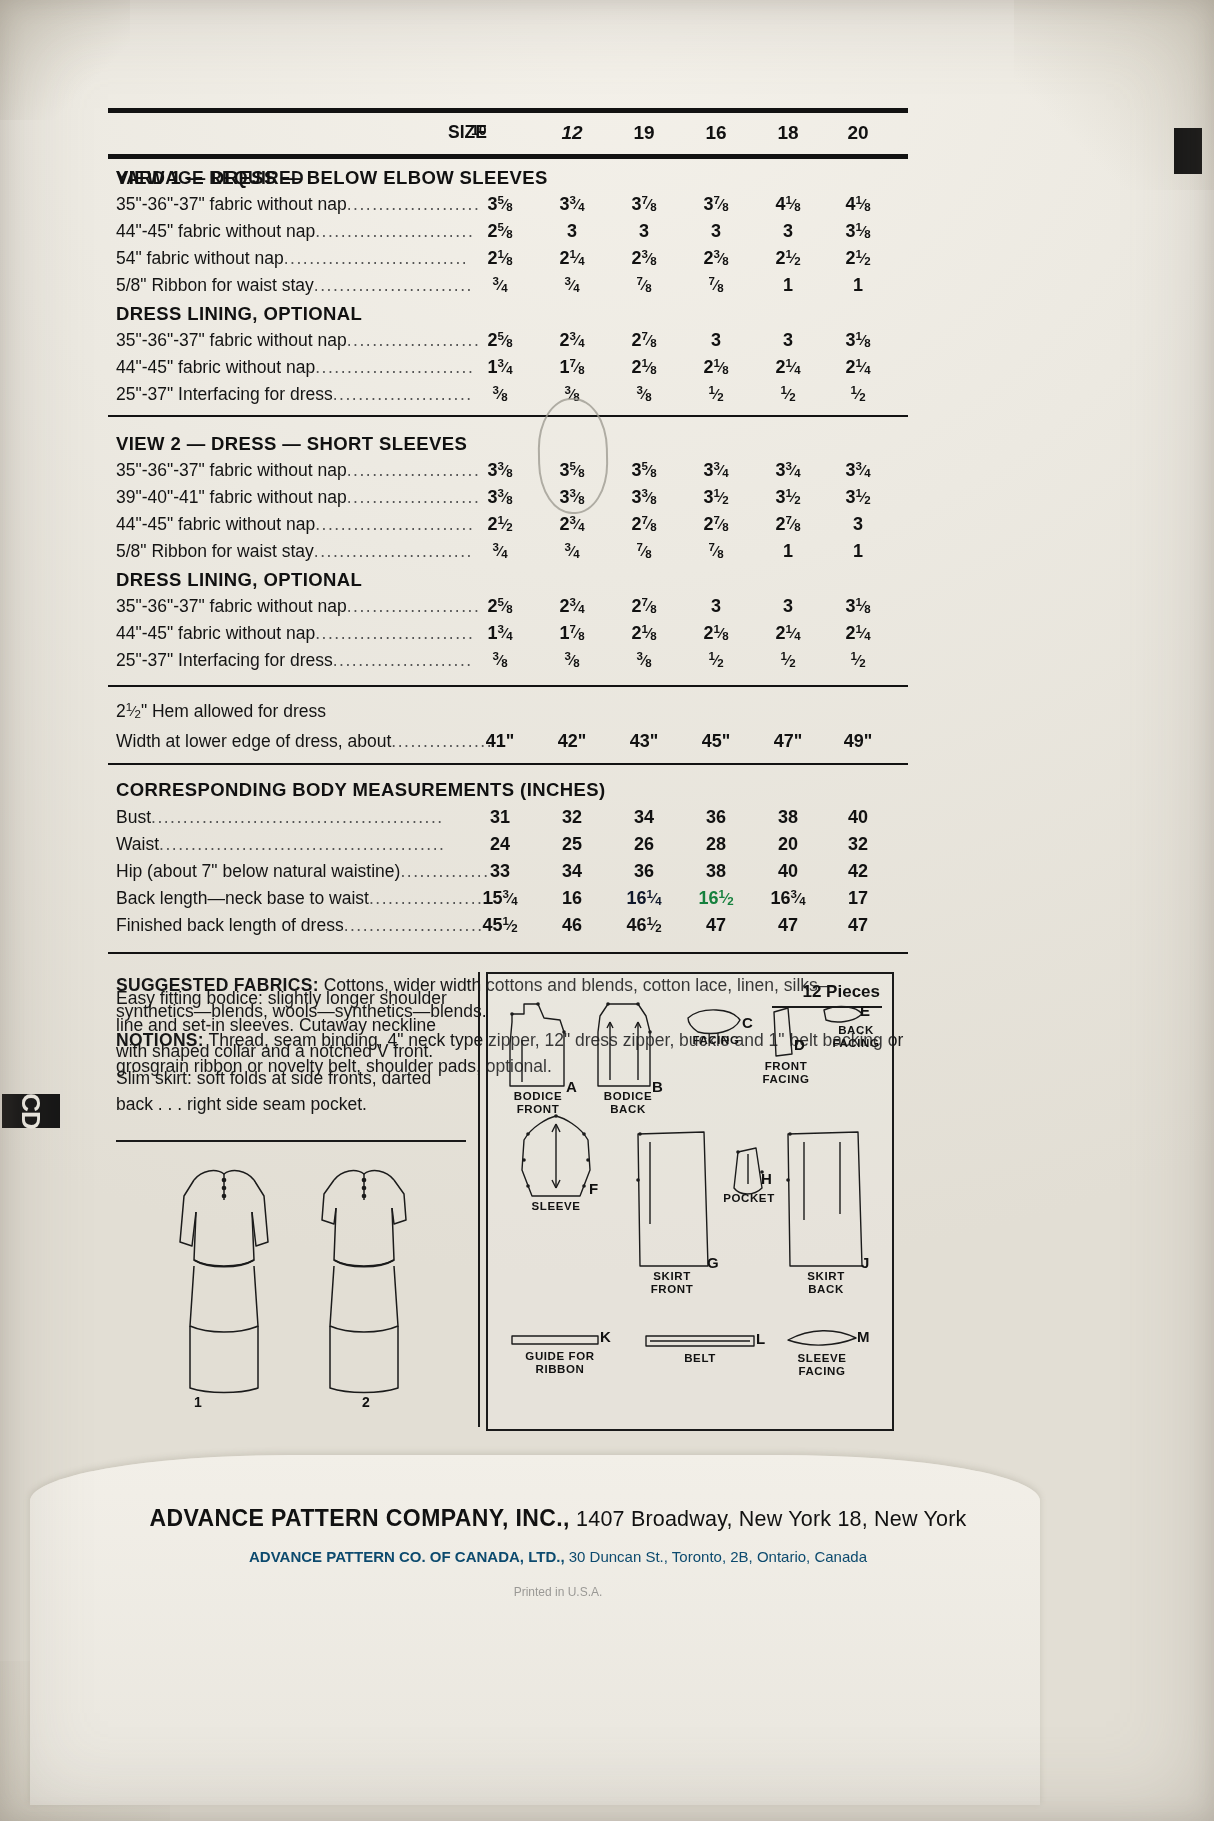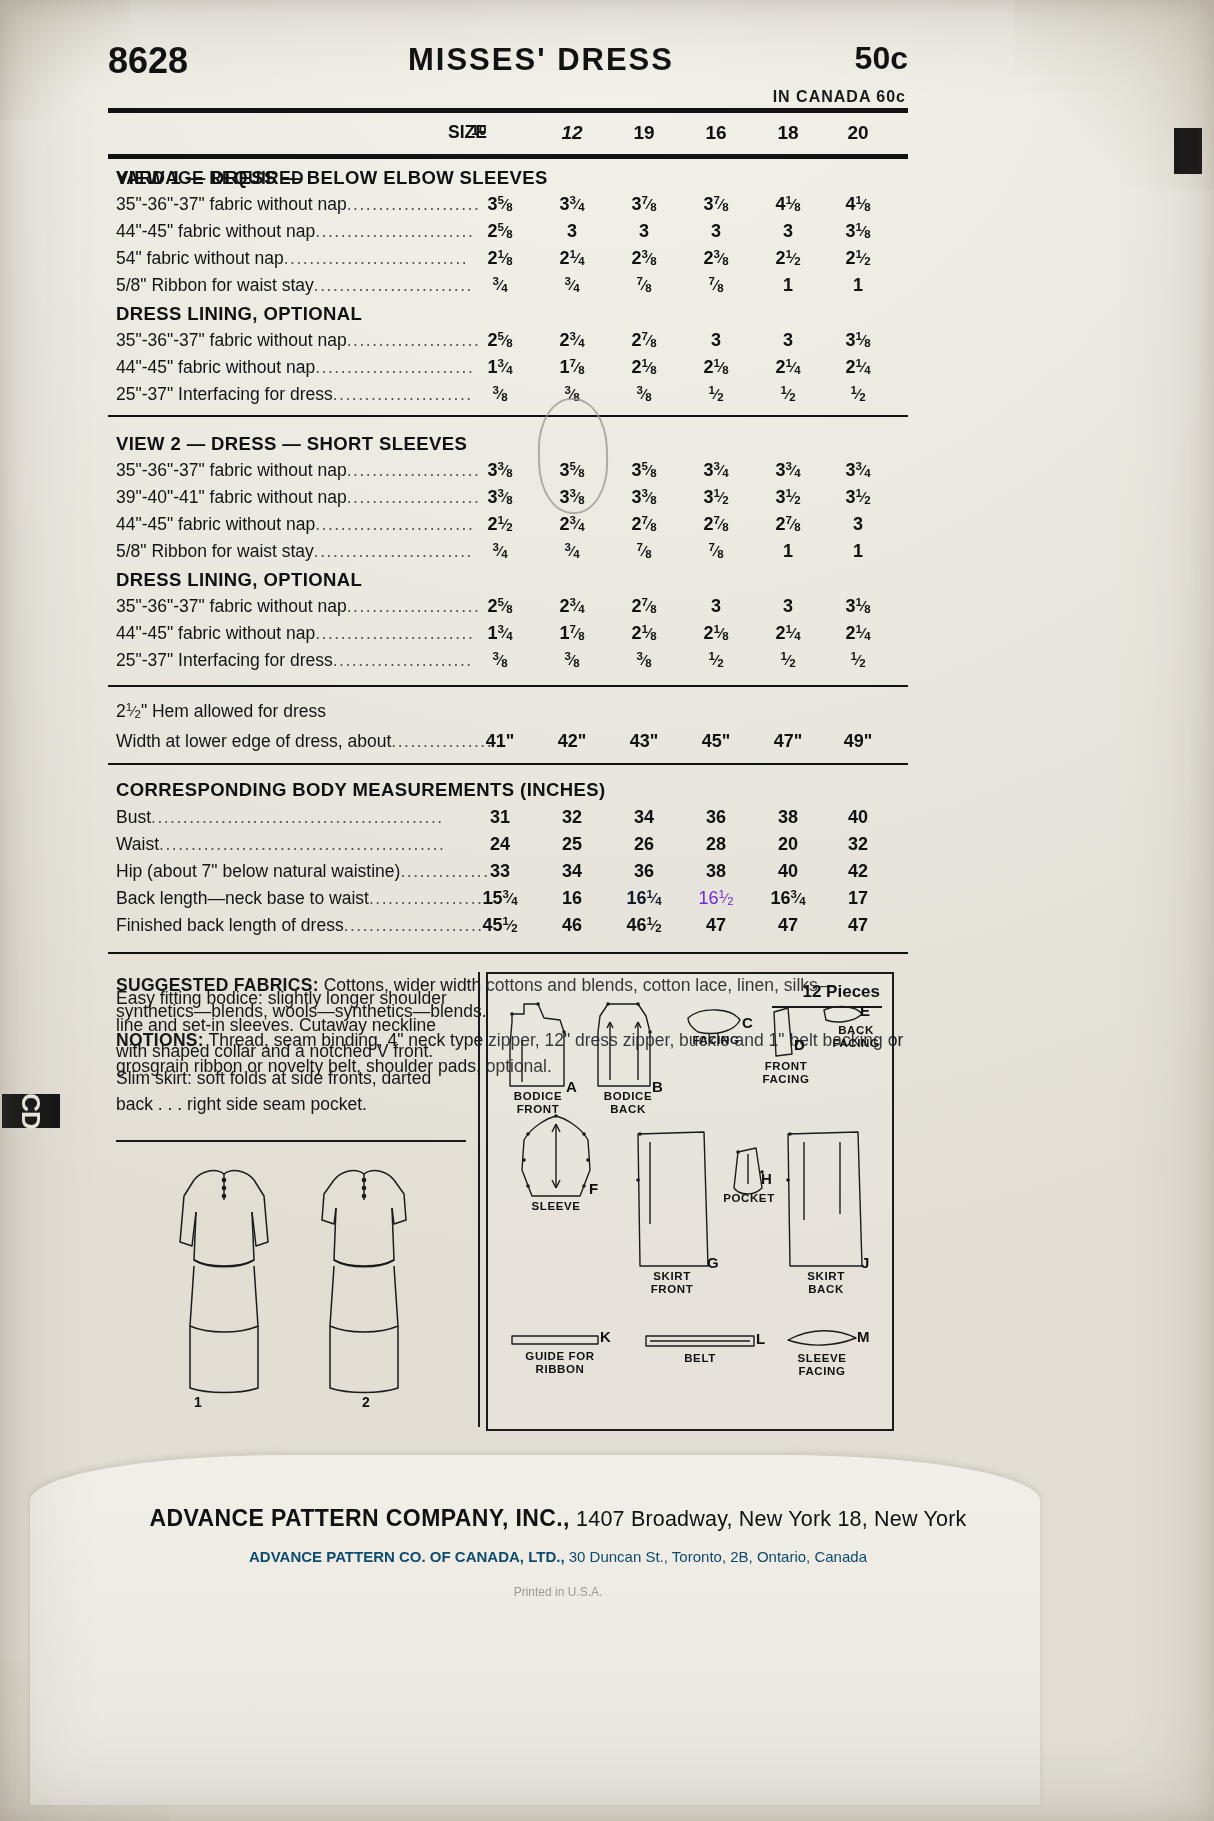--- a/index.html
+++ b/index.html
@@ -100,26 +100,20 @@
   <div class="paper"></div>
   <div class="tl-fold"></div>
   <div class="tr-fold"></div>
   <div class="bl-fold"></div>
 
   <div class="content" id="content">
 
     <div class="tab-right"></div>
     <div class="tab-left">CD</div>
 
-    <div class="header">
-      <div class="patt-num">8628</div>
-      <div class="patt-title">MISSES' DRESS</div>
-      <div class="price">50c</div>
-      <div class="price-ca">IN CANADA 60c</div>
-    </div>
 
     <div id="tablehost">
         <div class="rule thick" style="top: 108px; width: 800px;"></div>
         <div class="lbl b" style="position: absolute; left: 116px; top: 122px;">YARDAGE REQUIRED</div>
         <div class="sizeword" style="position: absolute; left: 448px; top: 122px;">SIZE</div>
         <div class="hdrcell" style="position: absolute; left: 471px; top: 122px; width: 58px; text-align: left; font-size: 14px;">10</div>
         <div class="hdrcell" style="position: absolute; left: 543px; top: 122px; width: 58px; text-align: center; font-size: 19px; font-style: italic;">12</div>
         <div class="hdrcell" style="position: absolute; left: 615px; top: 122px; width: 58px; text-align: center; font-size: 19px;">19</div>
         <div class="hdrcell" style="position: absolute; left: 687px; top: 122px; width: 58px; text-align: center; font-size: 19px;">16</div>
         <div class="hdrcell" style="position: absolute; left: 759px; top: 122px; width: 58px; text-align: center; font-size: 19px;">18</div>
@@ -257,21 +251,21 @@
         <div class="cell" style="position: absolute; left: 471px; top: 861px; width: 58px; text-align: center; font-size: 18px; font-weight: 800; color: rgb(17, 17, 17);">33</div>
         <div class="cell" style="position: absolute; left: 543px; top: 861px; width: 58px; text-align: center; font-size: 18px; font-weight: 800; color: rgb(17, 17, 17);">34</div>
         <div class="cell" style="position: absolute; left: 615px; top: 861px; width: 58px; text-align: center; font-size: 18px; font-weight: 800; color: rgb(17, 17, 17);">36</div>
         <div class="cell" style="position: absolute; left: 687px; top: 861px; width: 58px; text-align: center; font-size: 18px; font-weight: 800; color: rgb(17, 17, 17);">38</div>
         <div class="cell" style="position: absolute; left: 759px; top: 861px; width: 58px; text-align: center; font-size: 18px; font-weight: 800; color: rgb(17, 17, 17);">40</div>
         <div class="cell" style="position: absolute; left: 829px; top: 861px; width: 58px; text-align: center; font-size: 18px; font-weight: 800; color: rgb(17, 17, 17);">42</div>
         <div class="lbl" style="position: absolute; left: 116px; top: 888px; font-size: 17.5px; white-space: nowrap; max-width: 400px; overflow: hidden;">Back length—neck base to waist<span style="color:#555;letter-spacing:1.5px;">.....................</span></div>
         <div class="cell" style="position: absolute; left: 471px; top: 888px; width: 58px; text-align: center; font-size: 18px; font-weight: 800; color: rgb(17, 17, 17);">15<span class="fr"><span class="n">3</span><span class="s">⁄</span><span class="d">4</span></span></div>
         <div class="cell" style="position: absolute; left: 543px; top: 888px; width: 58px; text-align: center; font-size: 18px; font-weight: 800; color: rgb(17, 17, 17);">16</div>
         <div class="cell" style="position: absolute; left: 615px; top: 888px; width: 58px; text-align: center; font-size: 18px; font-weight: 800; color: #0f172a;">16<span class="fr"><span class="n">1</span><span class="s">⁄</span><span class="d">4</span></span></div>
-        <div class="cell" style="position: absolute; left: 687px; top: 888px; width: 58px; text-align: center; font-size: 18px; font-weight: 400; color: #6d28d9;">16<span class="fr"><span class="n">1</span><span class="s">⁄</span><span class="d">2</span></span></div>
+        <div class="cell" style="position: absolute; left: 687px; top: 888px; width: 58px; text-align: center; font-size: 18px; font-weight: 700; color: #15803d;">16<span class="fr"><span class="n">1</span><span class="s">⁄</span><span class="d">2</span></span></div>
         <div class="cell" style="position: absolute; left: 759px; top: 888px; width: 58px; text-align: center; font-size: 18px; font-weight: 800; color: rgb(17, 17, 17);">16<span class="fr"><span class="n">3</span><span class="s">⁄</span><span class="d">4</span></span></div>
         <div class="cell" style="position: absolute; left: 829px; top: 888px; width: 58px; text-align: center; font-size: 18px; font-weight: 800; color: rgb(17, 17, 17);">17</div>
         <div class="lbl" style="position: absolute; left: 116px; top: 915px; font-size: 17.5px; white-space: nowrap; max-width: 400px; overflow: hidden;">Finished back length of dress<span style="color:#555;letter-spacing:1.5px;">......................</span></div>
         <div class="cell" style="position: absolute; left: 471px; top: 915px; width: 58px; text-align: center; font-size: 18px; font-weight: 800; color: rgb(17, 17, 17);">45<span class="fr"><span class="n">1</span><span class="s">⁄</span><span class="d">2</span></span></div>
         <div class="cell" style="position: absolute; left: 543px; top: 915px; width: 58px; text-align: center; font-size: 18px; font-weight: 800; color: rgb(17, 17, 17);">46</div>
         <div class="cell" style="position: absolute; left: 615px; top: 915px; width: 58px; text-align: center; font-size: 18px; font-weight: 800; color: rgb(17, 17, 17);">46<span class="fr"><span class="n">1</span><span class="s">⁄</span><span class="d">2</span></span></div>
         <div class="cell" style="position: absolute; left: 687px; top: 915px; width: 58px; text-align: center; font-size: 18px; font-weight: 800; color: rgb(17, 17, 17);">47</div>
         <div class="cell" style="position: absolute; left: 759px; top: 915px; width: 58px; text-align: center; font-size: 18px; font-weight: 800; color: rgb(17, 17, 17);">47</div>
         <div class="cell" style="position: absolute; left: 829px; top: 915px; width: 58px; text-align: center; font-size: 18px; font-weight: 800; color: rgb(17, 17, 17);">47</div>
         <div class="rule thin" style="top: 952px; width: 800px;"></div>

